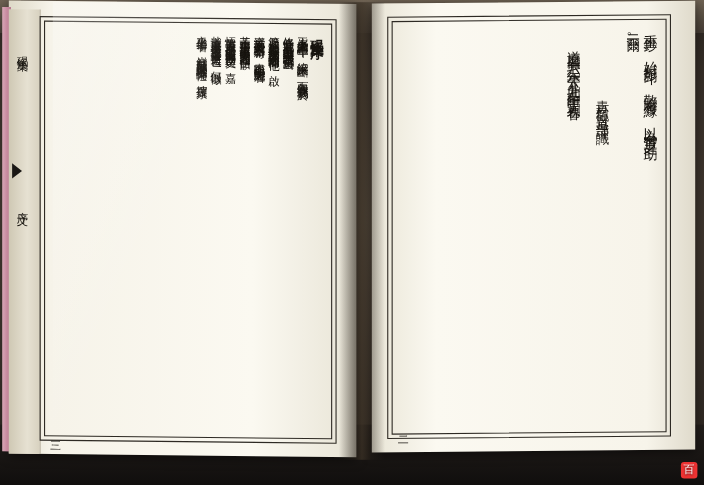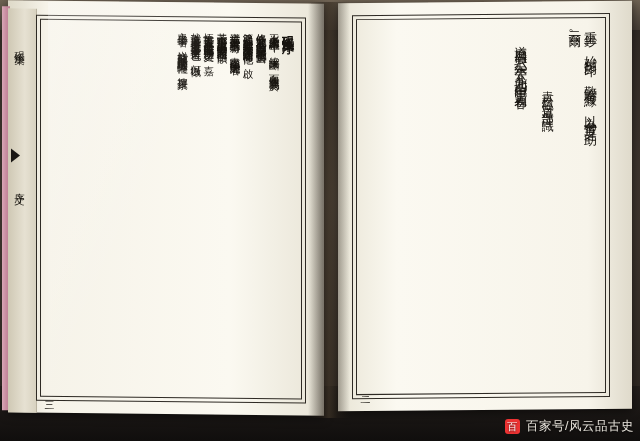--- a/index.html
+++ b/index.html
@@ -287,15 +287,14 @@
 
       <div class="page-num page-num-right">二</div>
     </div>
 
     <div class="gutter"></div>
     <div class="glare"></div>
   </div>
 
   <div class="watermark">
     <span class="wm-icon">百</span>
-    <span>百家号/风云品古史</span>
   </div>
 </div>
 
 </body></html>

